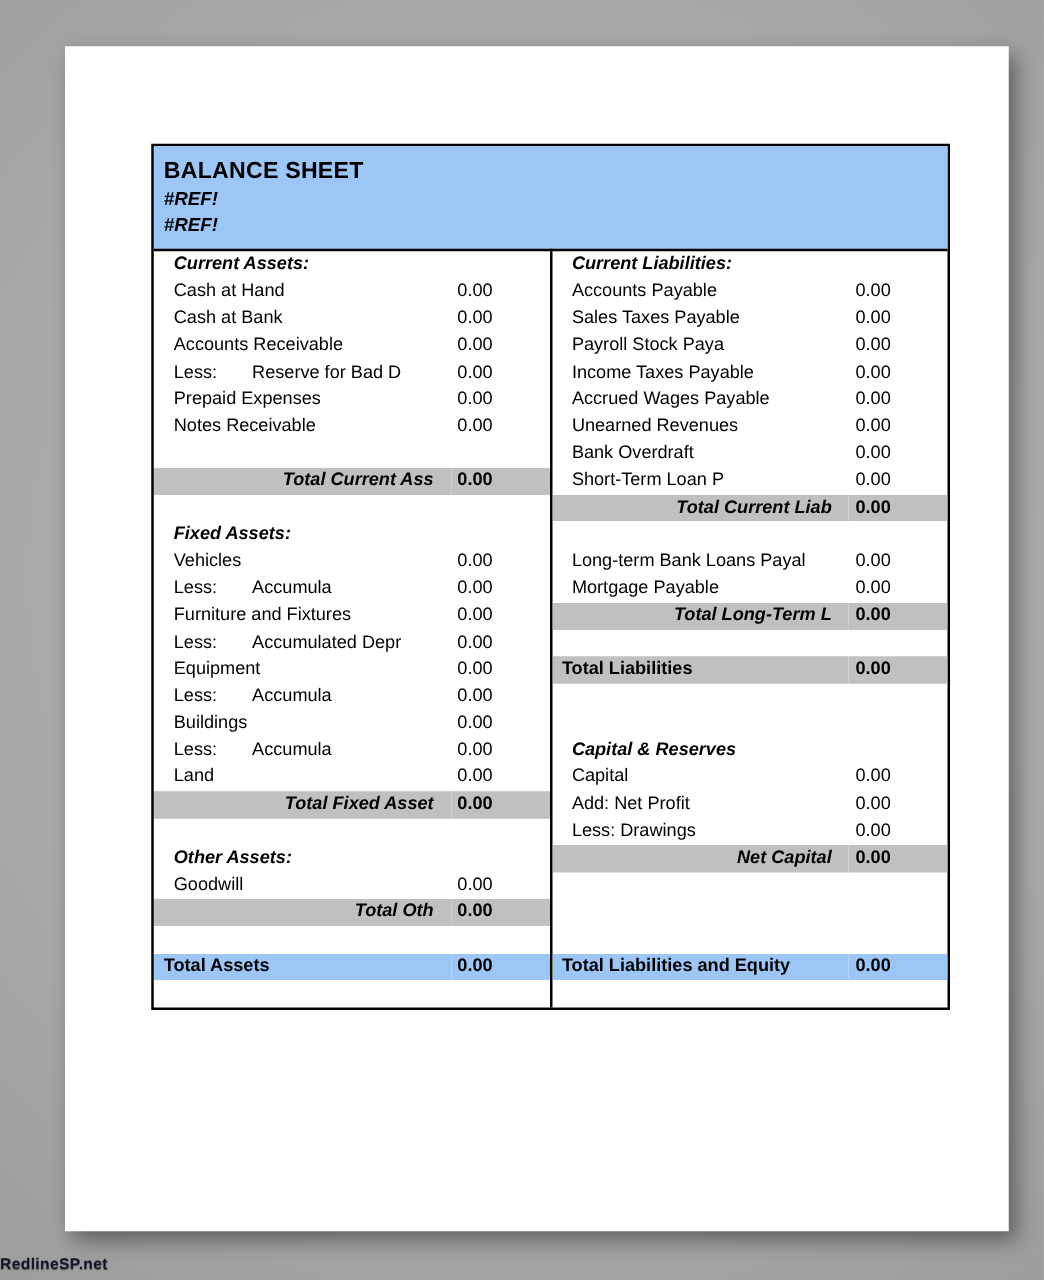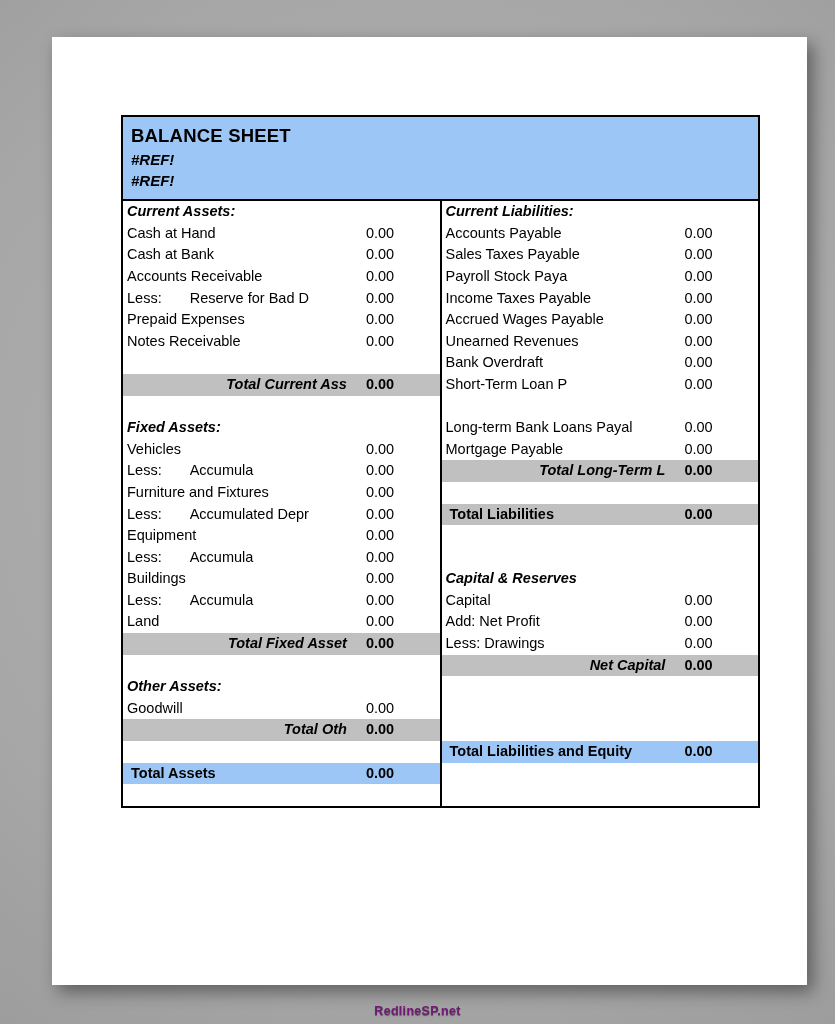--- a/index.html
+++ b/index.html
@@ -102,21 +102,21 @@
 
   
   .bodycell { padding: 0; vertical-align: top; }
 
   .rowgrid { width: 100%; border-collapse: collapse; table-layout: fixed; }
   .rowgrid td { height: 21.6px; line-height: 21.6px; }
 
   .lbl {
     font-size: 14.5px;
     color: #000;
-    padding-left: 4px;
+    padding-left: 16px;
   }
   .val {
     font-size: 14.5px;
     color: #000;
     padding-left: 5px;
   }
 
   .r-sub .lbl { font-weight: bold; font-style: italic; }
 
   .r-item .lbl { font-weight: normal; }
@@ -149,24 +149,23 @@
 
   
   .footpad { height: 20px; }
 
   
   #watermark {
     position: absolute;
     left: 0;
     right: 0;
     bottom: 6px;
-    text-align: center;
     font-size: 12.5px;
     font-weight: bold;
-    color: #701a75;
+    color: #0f172a;
     text-shadow: 0 1px 1px rgba(0,0,0,0.45);
     letter-spacing: 0.3px;
   }
 </style>
 </head>
 <body>
 
 <div id="backdrop"></div>
 
 <div id="paper">
@@ -348,20 +347,24 @@
             </tr>
             <tr class="r-item">
               <td class="col-label lbl">Bank Overdraft</td>
               <td class="col-value val">0.00</td>
             </tr>
             <tr class="r-item">
               <td class="col-label lbl">Short-Term Loan P</td>
               <td class="col-value val">0.00</td>
             </tr>
 
+            <tr class="r-total">
+              <td class="col-label lbl">Total Current Liab</td>
+              <td class="col-value val">0.00</td>
+            </tr>
 
             <tr class="r-blank">
                     <td colspan="2"></td>
                   </tr>
 
             <tr class="r-item">
               <td class="col-label lbl">Long-term Bank Loans Payal</td>
               <td class="col-value val">0.00</td>
             </tr>
             <tr class="r-item">

